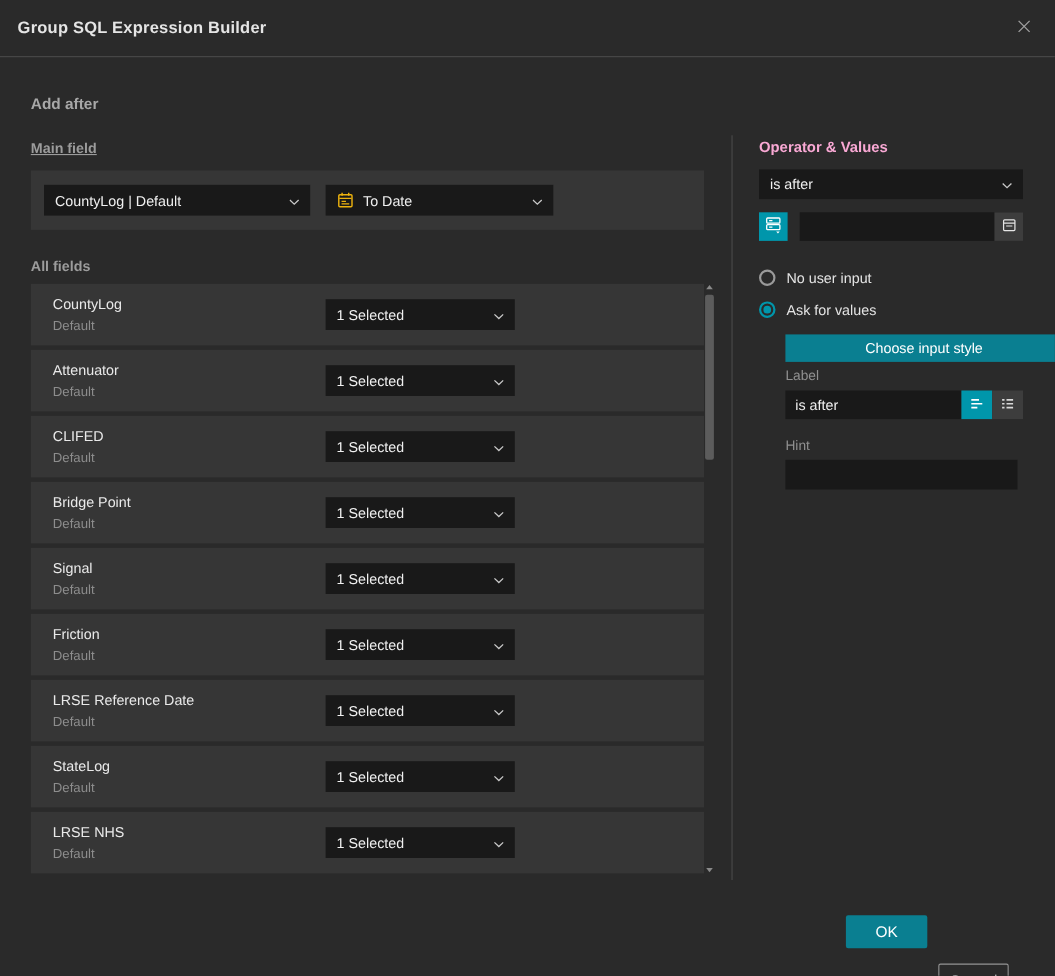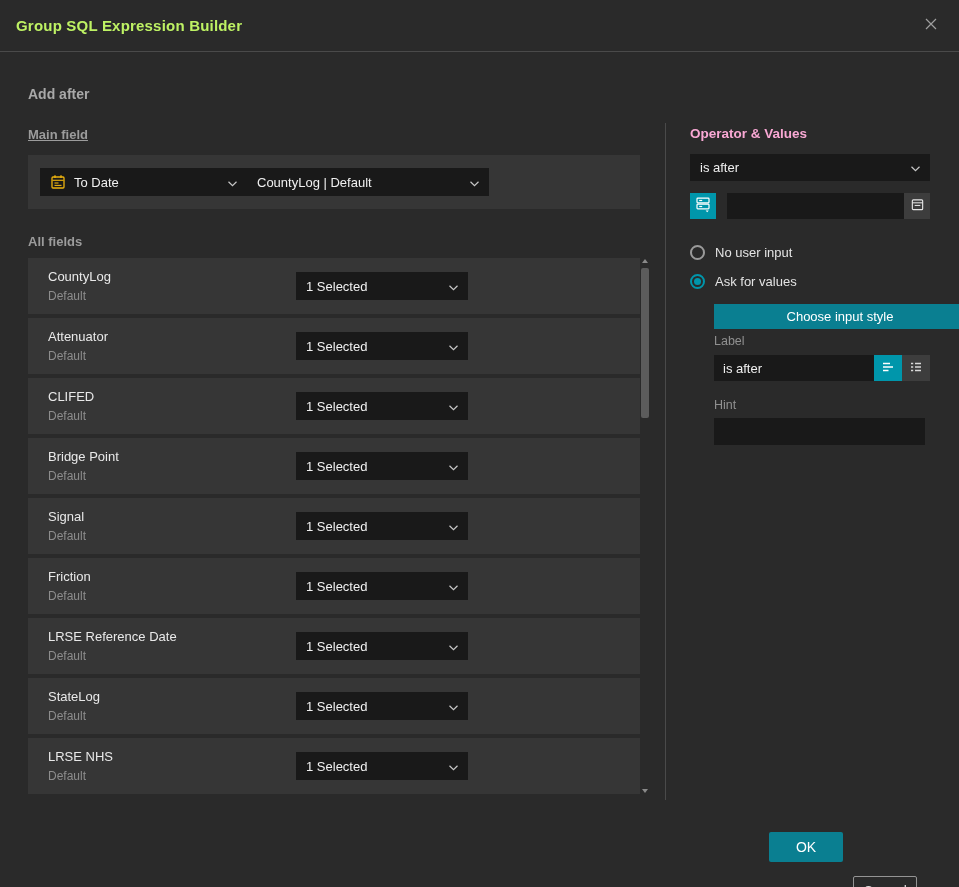--- a/index.html
+++ b/index.html
@@ -6,21 +6,21 @@
   body{
     width:959px;height:887px;position:relative;overflow:hidden;
     background:#2a2a2a;
     font-family:"Liberation Sans", sans-serif;
     -webkit-font-smoothing:antialiased;
   }
   .abs{position:absolute;}
   
   .titlebar{position:absolute;top:0;left:0;width:959px;height:52px;
     border-bottom:1px solid #4a4a4a;display:flex;align-items:center;box-sizing:border-box;padding:0 16px;}
-  .titlebar .title{font-size:15px;font-weight:700;color:#bef264;letter-spacing:.2px;}
+  .titlebar .title{font-size:15px;font-weight:700;color:#e5e5e5;letter-spacing:.2px;}
   .close-btn{margin-left:auto;width:24px;height:24px;display:flex;align-items:center;justify-content:center;cursor:pointer;background:none;border:none;padding:0;}
   
   .h-add{font-size:14px;font-weight:700;color:#a8a8a8;}
   .h-sub{font-size:13px;font-weight:700;color:#9c9c9c;}
   .h-right{font-size:13.5px;font-weight:700;color:#f9a8d4;}
   
   .panel{background:#363636;}
   .sel{background:#191919;color:#f0f0f0;font-size:13px;display:flex;align-items:center;box-sizing:border-box;padding:0 10px;cursor:pointer;}
   .sel .chev{margin-left:auto;flex:0 0 auto;}
   .sel .txt{white-space:nowrap;overflow:hidden;}
@@ -65,46 +65,46 @@
         </svg>
     </span>
   </button>
 </div>
 
 <div class="abs h-add" style="left:28px;top:86px;">Add after</div>
 
 <div class="abs h-sub" style="left:28px;top:127px;text-decoration:underline;">Main field</div>
 
 <div class="abs panel" style="left:28px;top:155px;width:612px;height:54px;display:flex;align-items:center;padding-left:12px;box-sizing:border-box;">
+  <div class="sel" style="width:242px;height:28px;margin-right:14px;">
+    <span class="txt">CountyLog | Default</span>
+    <span class="chev">
+      <svg width="9" height="6" viewBox="0 0 9 6">
+          <path d="M0.5 0.8 L4.5 4.6 L8.5 0.8" stroke="#c8c8c8" stroke-width="1.2" fill="none"></path>
+        </svg>
+    </span>
+  </div>
   <div class="sel" style="width:207px;height:28px;">
     <span style="display:flex;margin-right:8px;">
       <svg width="16" height="16" viewBox="0 0 16 16">
         <rect x="2" y="3" width="12" height="11" rx="1" fill="none" stroke="#edb30e" stroke-width="1.3"></rect>
         <line x1="2.5" y1="6.3" x2="13.5" y2="6.3" stroke="#edb30e" stroke-width="1.1"></line>
         <line x1="5" y1="1.3" x2="5" y2="4" stroke="#edb30e" stroke-width="1.3"></line>
         <line x1="11" y1="1.3" x2="11" y2="4" stroke="#edb30e" stroke-width="1.3"></line>
         <line x1="4.5" y1="9" x2="8.5" y2="9" stroke="#edb30e" stroke-width="1.1"></line>
         <line x1="4.5" y1="11.4" x2="11.5" y2="11.4" stroke="#edb30e" stroke-width="1.1"></line>
       </svg>
     </span>
     <span class="txt">To Date</span>
     <span class="chev">
       <svg width="9" height="6" viewBox="0 0 9 6">
           <path d="M0.5 0.8 L4.5 4.6 L8.5 0.8" stroke="#c8c8c8" stroke-width="1.2" fill="none"></path>
         </svg>
     </span>
   </div>
-  <div class="sel" style="width:242px;height:28px;margin-right:14px;">
-    <span class="txt">CountyLog | Default</span>
-    <span class="chev">
-      <svg width="9" height="6" viewBox="0 0 9 6">
-          <path d="M0.5 0.8 L4.5 4.6 L8.5 0.8" stroke="#c8c8c8" stroke-width="1.2" fill="none"></path>
-        </svg>
-    </span>
-  </div>
 </div>
 
 <div class="abs h-sub" style="left:28px;top:234px;">All fields</div>
 
 <div class="abs" style="left:28px;top:258px;width:612px;">
 
   <div class="field-row">
     <span class="fname">CountyLog</span>
     <span class="fsub">Default</span>
     <div class="sel">

